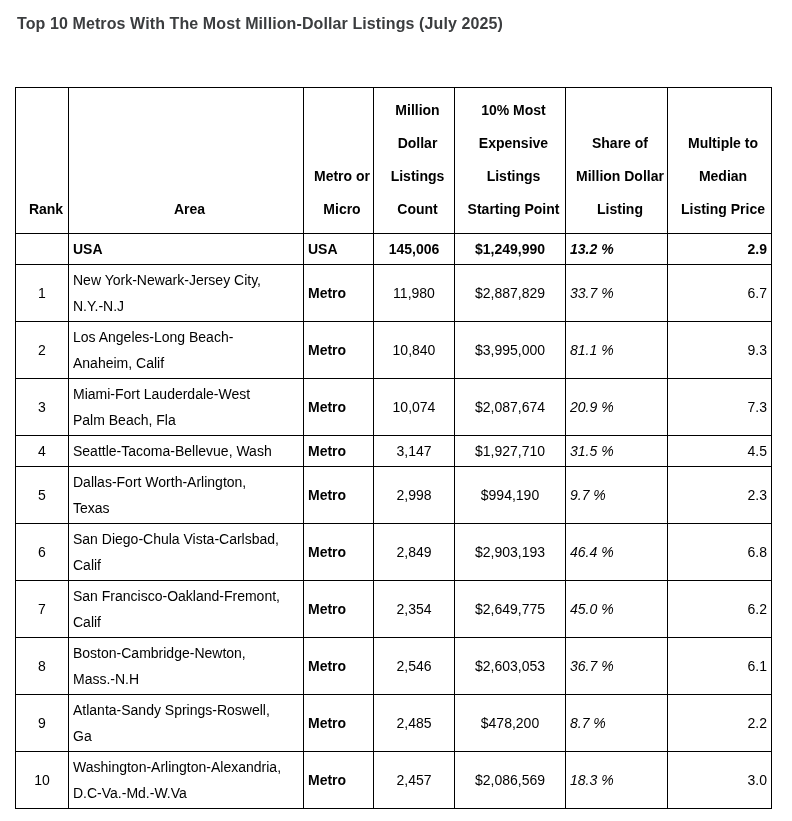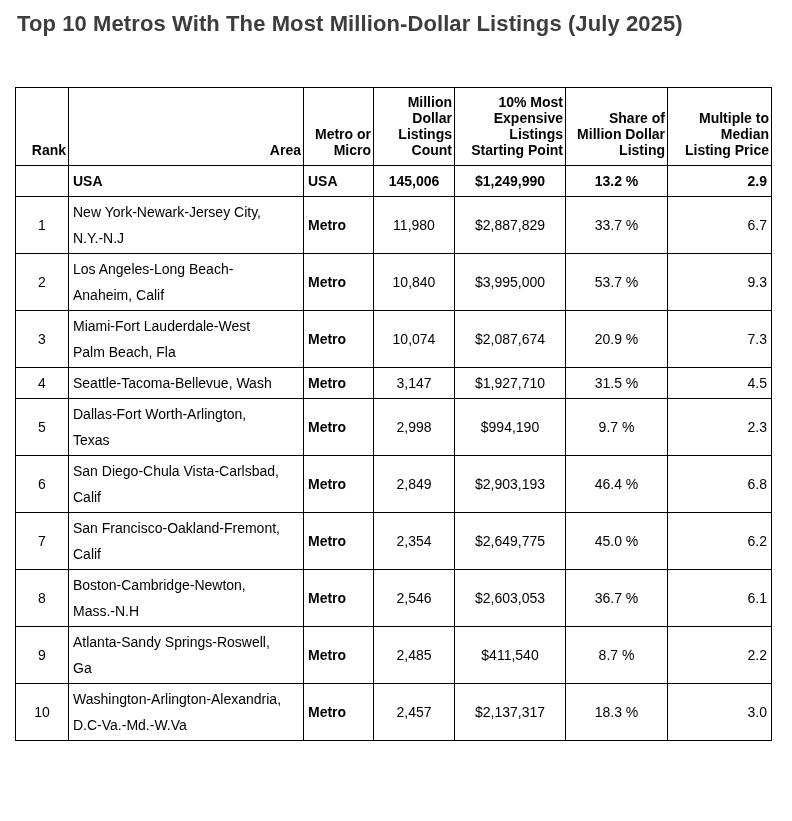--- a/index.html
+++ b/index.html
@@ -13,21 +13,21 @@
   }
   .page {
     position: relative;
     width: 792px;
     height: 821px;
     overflow: hidden;
     background: #ffffff;
   }
   .page-title {
     margin: 12px 0 0 17px;
-    font-size: 22px;
+    font-size: 16px;
     font-weight: bold;
     color: #3b3d3f;
     letter-spacing: 0.1px;
     line-height: 24px;
   }
   .table-wrap {
     margin: 51px 0 0 15px;
   }
   table.listings {
     border-collapse: collapse;
@@ -37,40 +37,40 @@
   }
   table.listings th,
   table.listings td {
     border: 1px solid #000000;
     font-size: 14px;
     color: #000000;
     overflow: hidden;
   }
   table.listings th {
     font-weight: bold;
-    text-align: right;
+    text-align: center;
     vertical-align: bottom;
     padding: 6px 2px 7px 9px;
-    line-height: 16px;
+    line-height: 33px;
     white-space: pre-line;
   }
   table.listings th.h-rank { padding-left: 10px; }
   table.listings td {
     vertical-align: middle;
     line-height: 26px;
     padding: 2px 4px;
     white-space: pre-line;
   }
   
   td.c-rank   { text-align: center; padding-left: 0; padding-right: 0; }
   td.c-area   { text-align: left;  padding-left: 10px; }
   td.c-metro  { text-align: left;  padding-left: 8px; font-weight: bold; }
   td.c-count  { text-align: center; }
   td.c-start  { text-align: center; }
-  td.c-share  { text-align: center; padding-right: 6px; }
+  td.c-share  { text-align: left; padding-right: 6px; font-style: italic; }
   td.c-mult   { text-align: right; padding-right: 16px; }
   tr.summary-row td { font-weight: bold; }
   col.w-rank  { width: 53px; }
   col.w-area  { width: 235px; }
   col.w-metro { width: 70px; }
   col.w-count { width: 81px; }
   col.w-start { width: 111px; }
   col.w-share { width: 102px; }
   col.w-mult  { width: 104px; }
 </style>
@@ -133,21 +133,21 @@
           <td class="c-share">33.7 %</td>
           <td class="c-mult">6.7</td>
         </tr>
         <tr>
           <td class="c-rank">2</td>
           <td class="c-area">Los Angeles-Long Beach-
 Anaheim, Calif</td>
           <td class="c-metro">Metro</td>
           <td class="c-count">10,840</td>
           <td class="c-start">$3,995,000</td>
-          <td class="c-share">53.7 %</td>
+          <td class="c-share">81.1 %</td>
           <td class="c-mult">9.3</td>
         </tr>
         <tr>
           <td class="c-rank">3</td>
           <td class="c-area">Miami-Fort Lauderdale-West
 Palm Beach, Fla</td>
           <td class="c-metro">Metro</td>
           <td class="c-count">10,074</td>
           <td class="c-start">$2,087,674</td>
           <td class="c-share">20.9 %</td>
@@ -201,30 +201,30 @@
           <td class="c-start">$2,603,053</td>
           <td class="c-share">36.7 %</td>
           <td class="c-mult">6.1</td>
         </tr>
         <tr>
           <td class="c-rank">9</td>
           <td class="c-area">Atlanta-Sandy Springs-Roswell,
 Ga</td>
           <td class="c-metro">Metro</td>
           <td class="c-count">2,485</td>
-          <td class="c-start">$411,540</td>
+          <td class="c-start">$478,200</td>
           <td class="c-share">8.7 %</td>
           <td class="c-mult">2.2</td>
         </tr>
         <tr>
           <td class="c-rank">10</td>
           <td class="c-area">Washington-Arlington-Alexandria,
 D.C-Va.-Md.-W.Va</td>
           <td class="c-metro">Metro</td>
           <td class="c-count">2,457</td>
-          <td class="c-start">$2,137,317</td>
+          <td class="c-start">$2,086,569</td>
           <td class="c-share">18.3 %</td>
           <td class="c-mult">3.0</td>
         </tr>
       </tbody>
     </table>
   </div>
 </div>
 
 </body></html>

